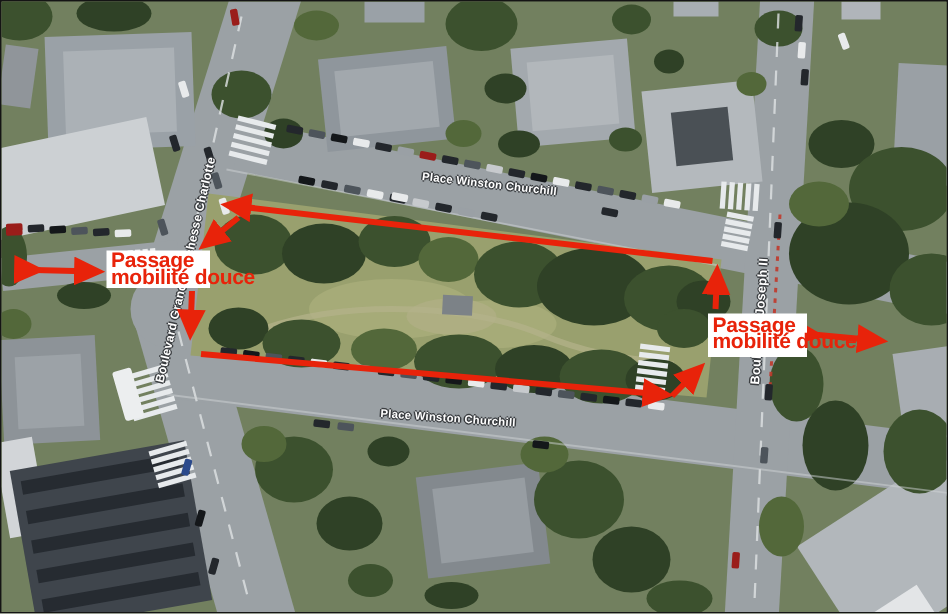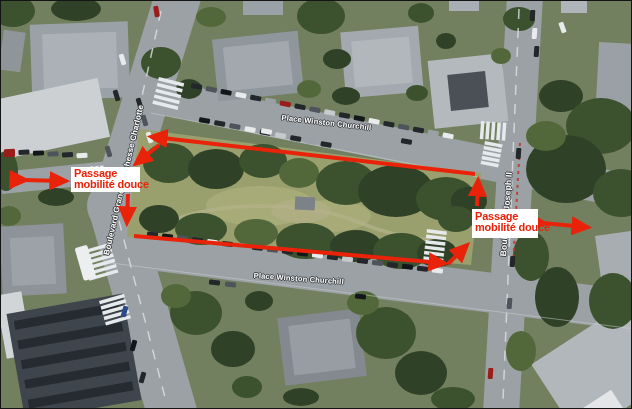--- a/index.html
+++ b/index.html
@@ -10,21 +10,21 @@
   }
   svg.layer{position:absolute;left:0;top:0;display:block;}
   #scenery{z-index:1;}
   #annot{z-index:3;}
   .street-label{
     position:absolute;z-index:2;color:#fff;font-weight:bold;font-size:7.5px;
     letter-spacing:.2px;white-space:nowrap;transform-origin:0 0;
     text-shadow:-1px 0 #3a3d40,1px 0 #3a3d40,0 -1px #3a3d40,0 1px #3a3d40;
   }
   .passage{
-    position:absolute;z-index:4;background:#fff;font-weight:bold;font-size:11px;
+    position:absolute;z-index:4;background:#fff;font-weight:bold;font-size:14px;
     line-height:11px;letter-spacing:-.2px;padding:1px 2px 1px 3px;box-sizing:border-box;
   }
   .passage span{display:block;white-space:nowrap;}
   #pwc-top{left:281px;top:112px;transform:rotate(6.5deg);}
   #pwc-bottom{left:253px;top:270px;transform:rotate(4deg);}
   #blvd-charlotte{left:101px;top:253px;transform:rotate(-77deg);font-size:8px;}
   #blvd-joseph{left:497px;top:255px;transform:rotate(-86deg);font-size:8.5px;}
   #passage-left{left:70px;top:166px;width:69px;height:25px;}
   #passage-right{left:471px;top:208px;width:66px;height:29px;padding-top:2px;}
 </style>

